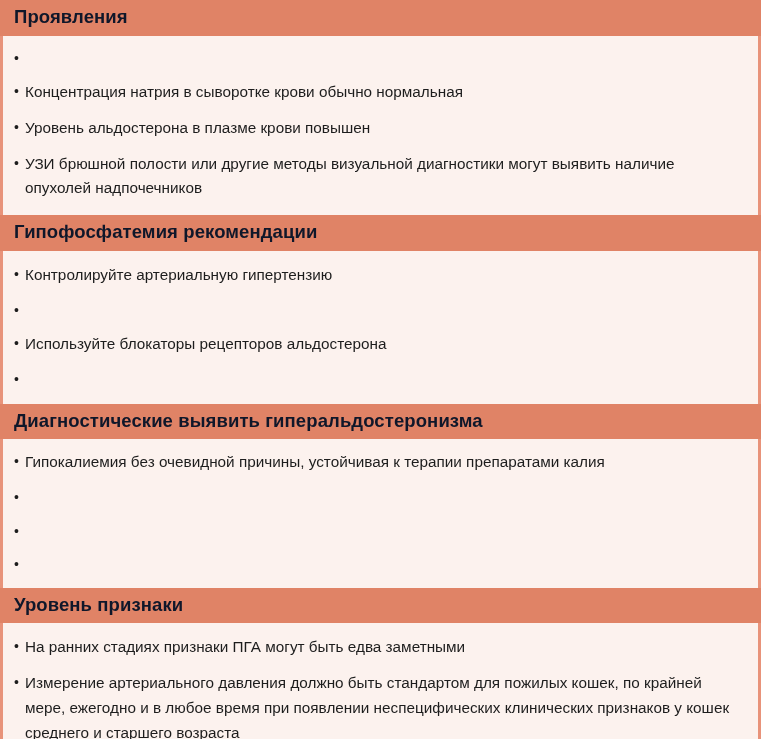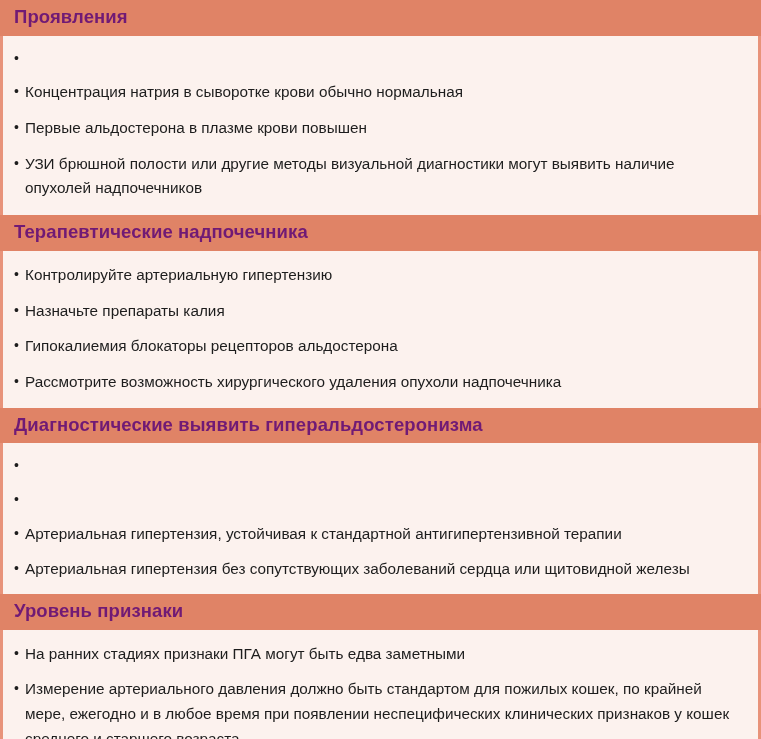--- a/index.html
+++ b/index.html
@@ -16,21 +16,21 @@
     height: 739px;
     overflow: hidden;
     background: #ffffff;
     position: relative;
   }
 
   .section { width: 761px; }
 
   .section-header {
     background: #e08366;
-    color: #701a75;
+    color: #0f172a;
     font-weight: bold;
     font-size: 18.5px;
     line-height: 1;
     letter-spacing: 0.1px;
     padding: 8px 0 9px 14px;
     white-space: nowrap;
   }
 
   .section-body {
     background: #fcf2ee;
@@ -76,65 +76,62 @@
       <div class="section-body">
         <div class="bullet-item">
           <span class="bullet-mark">•</span>
         </div>
         <div class="bullet-item">
           <span class="bullet-mark">•</span>
           <span class="bullet-text">Концентрация натрия в сыворотке крови обычно нормальная</span>
         </div>
         <div class="bullet-item">
           <span class="bullet-mark">•</span>
-          <span class="bullet-text">Первые альдостерона в плазме крови повышен</span>
+          <span class="bullet-text">Уровень альдостерона в плазме крови повышен</span>
         </div>
         <div class="bullet-item">
           <span class="bullet-mark">•</span>
           <span class="bullet-text">УЗИ брюшной полости или другие методы визуальной диагностики могут выявить наличие опухолей надпочечников</span>
         </div>
       </div>
     </div>
     <div class="section sec-1">
-      <div class="section-header">Терапевтические надпочечника</div>
+      <div class="section-header">Гипофосфатемия рекомендации</div>
       <div class="section-body">
         <div class="bullet-item">
           <span class="bullet-mark">•</span>
           <span class="bullet-text">Контролируйте артериальную гипертензию</span>
         </div>
         <div class="bullet-item">
           <span class="bullet-mark">•</span>
-          <span class="bullet-text">Назначьте препараты калия</span>
         </div>
         <div class="bullet-item">
           <span class="bullet-mark">•</span>
-          <span class="bullet-text">Гипокалиемия блокаторы рецепторов альдостерона</span>
+          <span class="bullet-text">Используйте блокаторы рецепторов альдостерона</span>
         </div>
         <div class="bullet-item">
           <span class="bullet-mark">•</span>
-          <span class="bullet-text">Рассмотрите возможность хирургического удаления опухоли надпочечника</span>
         </div>
       </div>
     </div>
     <div class="section sec-2">
       <div class="section-header">Диагностические выявить гиперальдостеронизма</div>
       <div class="section-body">
         <div class="bullet-item">
           <span class="bullet-mark">•</span>
+          <span class="bullet-text">Гипокалиемия без очевидной причины, устойчивая к терапии препаратами калия</span>
         </div>
         <div class="bullet-item">
           <span class="bullet-mark">•</span>
         </div>
         <div class="bullet-item">
           <span class="bullet-mark">•</span>
-          <span class="bullet-text">Артериальная гипертензия, устойчивая к стандартной антигипертензивной терапии</span>
         </div>
         <div class="bullet-item">
           <span class="bullet-mark">•</span>
-          <span class="bullet-text">Артериальная гипертензия без сопутствующих заболеваний сердца или щитовидной железы</span>
         </div>
       </div>
     </div>
     <div class="section sec-3">
       <div class="section-header">Уровень признаки</div>
       <div class="section-body">
         <div class="bullet-item">
           <span class="bullet-mark">•</span>
           <span class="bullet-text">На ранних стадиях признаки ПГА могут быть едва заметными</span>
         </div>

